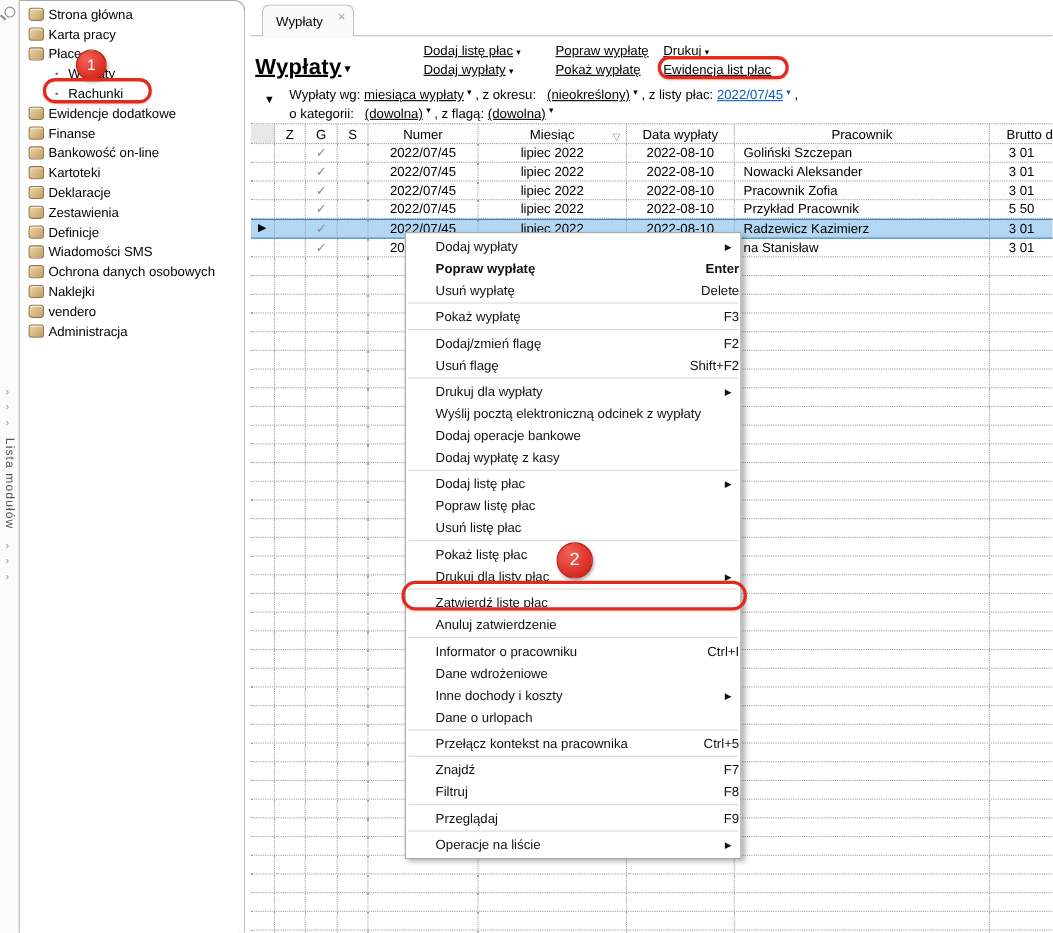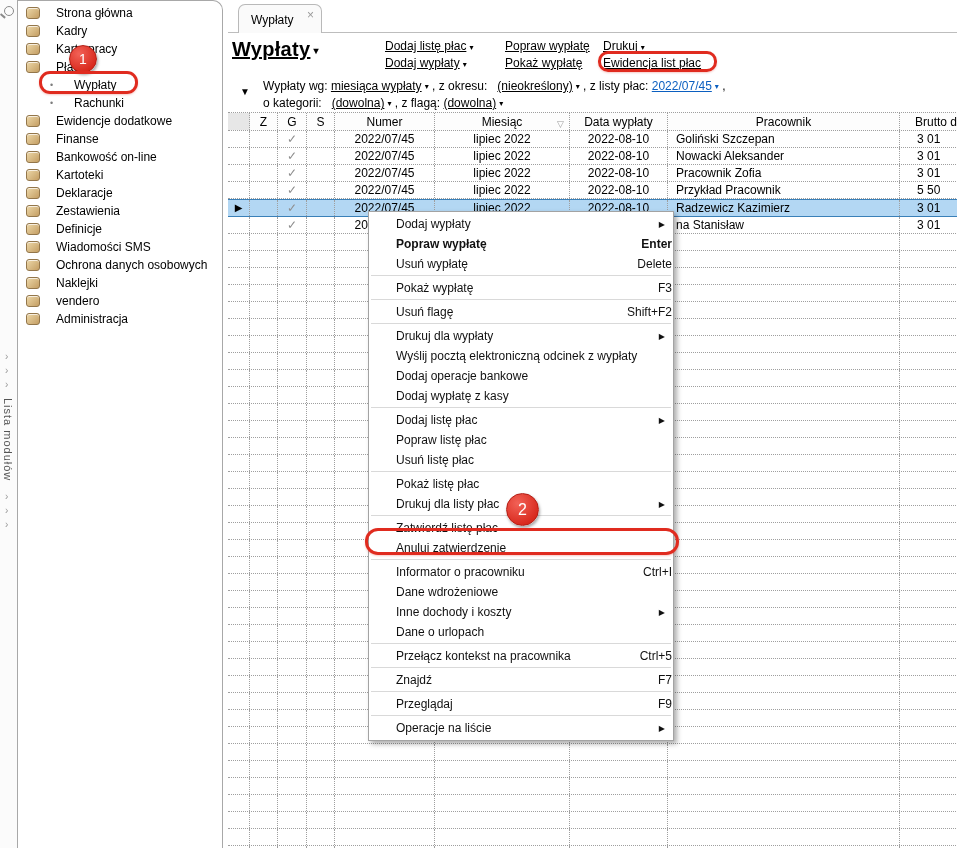--- a/index.html
+++ b/index.html
@@ -8,42 +8,42 @@
   
   #strip{position:absolute;left:0;top:0;width:18px;height:848px;background:#fbfbfb;border-right:1px solid #a8a8a8;box-sizing:border-box;}
   .pin{position:absolute;left:4px;top:6px;width:8px;height:8px;border:1.5px solid #8a8a8a;border-radius:50%;}
   .pin:after{content:"";position:absolute;width:6px;height:1.5px;background:#8a8a8a;left:-5px;top:8px;transform:rotate(40deg);}
   .chv{position:absolute;left:5px;color:#9a9a9a;font-size:10px;line-height:10px;}
   .vlabel{position:absolute;left:2px;top:398px;writing-mode:vertical-rl;font-size:11px;color:#555;letter-spacing:1px;}
   
   #sidebar{position:absolute;left:18px;top:0;width:205px;height:848px;background:#fff;
            border-right:1px solid #a8a8a8;border-top:1px solid #a8a8a8;border-top-right-radius:10px;
            box-sizing:border-box;padding-top:3px;}
-  .sb{display:flex;align-items:center;height:18px;padding-left:8px;font-size:12px;gap:16px;white-space:nowrap;}
+  .sb{display:flex;align-items:center;height:18px;padding-left:8px;font-size:12px;gap:4px;white-space:nowrap;}
   .sb.ind{padding-left:32px;}
   .ico{width:14px;height:12px;border-radius:3px;flex:0 0 14px;
        background:linear-gradient(135deg,#ecd7a8,#c49e63);border:1px solid #93764a;box-sizing:border-box;
        box-shadow:inset 0 1px 0 rgba(255,255,255,.7);}
   .blt{color:#7d7d7d;font-size:9px;width:8px;flex:0 0 8px;}
   
   #main{position:absolute;left:228px;top:0;width:729px;height:848px;overflow:hidden;}
   #tabline{position:absolute;left:0;top:32px;width:729px;height:1px;background:#bdbdbd;}
   #tab{position:absolute;left:10px;top:4px;width:84px;height:29px;background:#fafafa;border:1px solid #b9b9b9;
        border-bottom:none;border-radius:7px 7px 0 0;box-sizing:border-box;z-index:2;}
   #tab .tlabel{position:absolute;left:12px;top:8px;font-size:12px;}
   #tab .tclose{position:absolute;right:7px;top:3px;font-size:12px;color:#9a9a9a;}
-  #ptitle{position:absolute;left:4px;top:38px;font-size:20px;font-weight:bold;letter-spacing:.3px;}
+  #ptitle{position:absolute;left:4px;top:50px;font-size:20px;font-weight:bold;letter-spacing:.3px;}
   #ptitle .t{text-decoration:underline;}
   #ptitle .crt{font-size:10px;margin-left:3px;vertical-align:2px;}
   .lnk{position:absolute;font-size:12px;white-space:nowrap;}
   .lnk .lbl{text-decoration:underline;}
   .crt{font-size:8px;margin-left:3px;}
   
   #fexp{position:absolute;left:12px;top:86px;font-size:10px;}
-  .fline{position:absolute;left:35px;font-size:12px;white-space:nowrap;display:flex;align-items:center;}
+  .fline{position:absolute;left:35px;font-size:12px;white-space:nowrap;display:flex;align-items:flex-start;}
   .ftxt{white-space:pre;}
   .flnk{text-decoration:underline;white-space:pre;}
   .flnk.blue{color:#0b5fc0;}
   
   #table{position:absolute;left:0;top:112px;width:762px;}
   .trow{display:flex;height:17px;box-sizing:border-box;border-bottom:1px dotted #9f9f9f;}
   .trow.hdr{height:19px;border-top:1px dotted #9f9f9f;background:#fdfdfd;}
   .c{box-sizing:border-box;border-right:1px dotted #9f9f9f;font-size:12px;line-height:16px;
      text-align:center;overflow:hidden;white-space:nowrap;}
   .hdr .c{line-height:18px;}
@@ -87,24 +87,20 @@
     <span class="chv" style="top:520px">›</span>
   </div>
 
   <div id="sidebar">
     <div class="sb">
         <span class="ico"></span>
         <span>Strona główna</span>
       </div>
     <div class="sb">
         <span class="ico"></span>
-        <span>Kadry</span>
-      </div>
-    <div class="sb">
-        <span class="ico"></span>
         <span>Karta pracy</span>
       </div>
     <div class="sb">
         <span class="ico"></span>
         <span>Płace</span>
       </div>
     <div class="sb ind">
         <span class="blt">•</span>
         <span>Wypłaty</span>
       </div>
@@ -693,20 +689,21 @@
       </div>
       </div>
 
     <div id="menu">
       <div class="mi"><span>Dodaj wypłaty</span><span class="ar">▶</span></div>
       <div class="mi bold"><span>Popraw wypłatę</span><span class="sc">Enter</span></div>
       <div class="mi"><span>Usuń wypłatę</span><span class="sc">Delete</span></div>
       <div class="msep"></div>
       <div class="mi"><span>Pokaż wypłatę</span><span class="sc">F3</span></div>
       <div class="msep"></div>
+      <div class="mi"><span>Dodaj/zmień flagę</span><span class="sc">F2</span></div>
       <div class="mi"><span>Usuń flagę</span><span class="sc">Shift+F2</span></div>
       <div class="msep"></div>
       <div class="mi"><span>Drukuj dla wypłaty</span><span class="ar">▶</span></div>
       <div class="mi"><span>Wyślij pocztą elektroniczną odcinek z wypłaty</span></div>
       <div class="mi"><span>Dodaj operacje bankowe</span></div>
       <div class="mi"><span>Dodaj wypłatę z kasy</span></div>
       <div class="msep"></div>
       <div class="mi"><span>Dodaj listę płac</span><span class="ar">▶</span></div>
       <div class="mi"><span>Popraw listę płac</span></div>
       <div class="mi"><span>Usuń listę płac</span></div>
@@ -718,20 +715,21 @@
       <div class="mi"><span>Anuluj zatwierdzenie</span></div>
       <div class="msep"></div>
       <div class="mi"><span>Informator o pracowniku</span><span class="sc">Ctrl+I</span></div>
       <div class="mi"><span>Dane wdrożeniowe</span></div>
       <div class="mi"><span>Inne dochody i koszty</span><span class="ar">▶</span></div>
       <div class="mi"><span>Dane o urlopach</span></div>
       <div class="msep"></div>
       <div class="mi"><span>Przełącz kontekst na pracownika</span><span class="sc">Ctrl+5</span></div>
       <div class="msep"></div>
       <div class="mi"><span>Znajdź</span><span class="sc">F7</span></div>
+      <div class="mi"><span>Filtruj</span><span class="sc">F8</span></div>
       <div class="msep"></div>
       <div class="mi"><span>Przeglądaj</span><span class="sc">F9</span></div>
       <div class="msep"></div>
       <div class="mi"><span>Operacje na liście</span><span class="ar">▶</span></div>
     </div>
   </div>
 
   <div id="annot">
     <div class="abadge" style="left:69px;top:45px;width:28px;height:28px;line-height:27px;font-size:14px;">1</div>
     <div class="arect" style="left:39px;top:71px;width:99px;height:23px;border-radius:11px;"></div>

